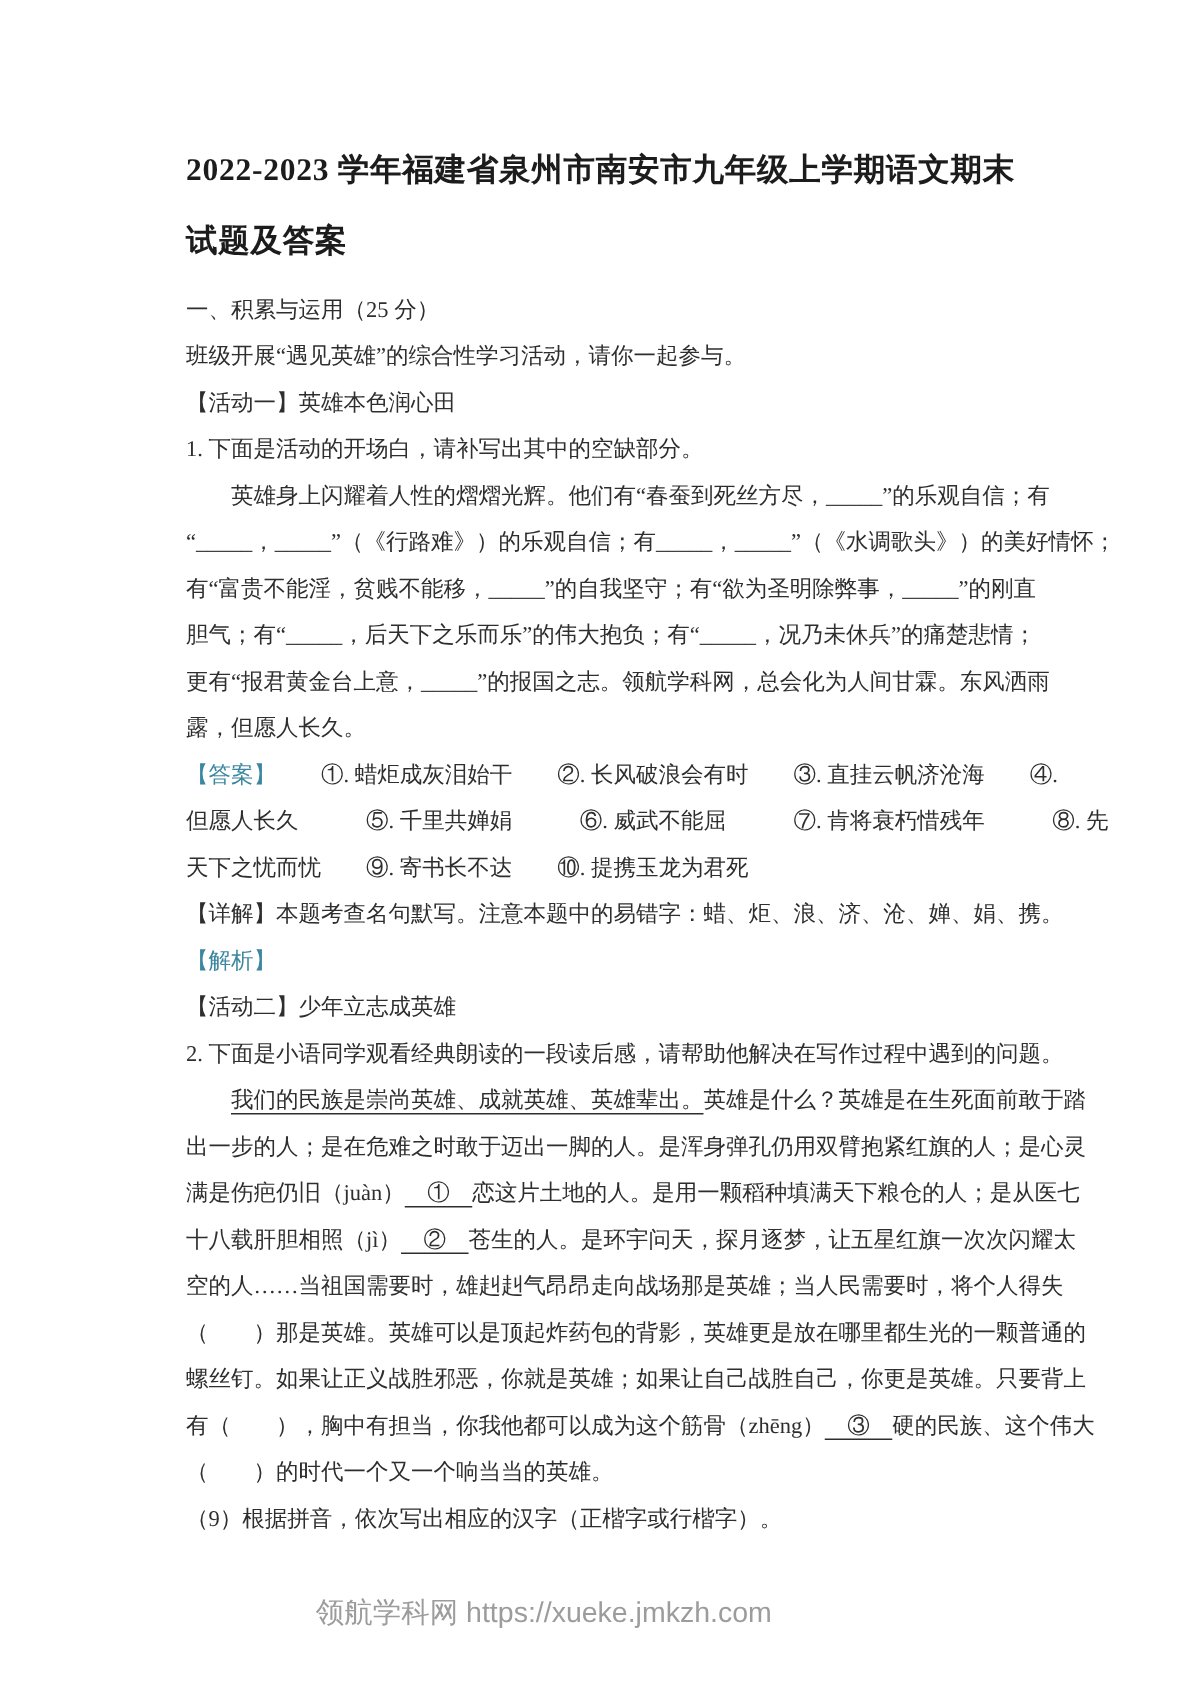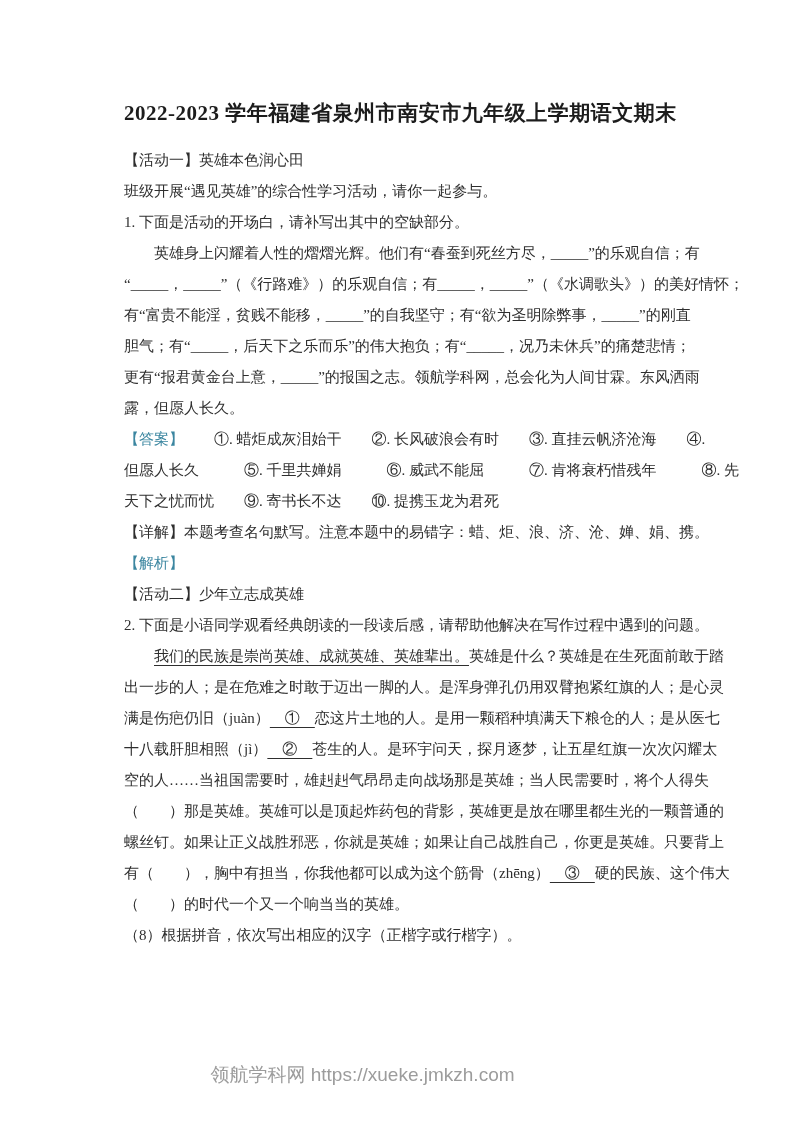--- a/index.html
+++ b/index.html
@@ -53,24 +53,26 @@
     white-space:nowrap;
   }
 </style>
 </head>
 <body>
 
 <div class="page">
   <div class="content">
     <div class="doc-title">
       <div class="doc-title-line">2022-2023 学年福建省泉州市南安市九年级上学期语文期末</div>
+      <div class="doc-title-line">试题及答案</div>
     </div>
     <div id="doc-body">
+        <div class="line"><span>一、积累与运用（25 分）</span></div>
+        <div class="line"><span>班级开展“遇见英雄”的综合性学习活动，请你一起参与。</span></div>
         <div class="line"><span>【活动一】英雄本色润心田</span></div>
-        <div class="line"><span>班级开展“遇见英雄”的综合性学习活动，请你一起参与。</span></div>
         <div class="line"><span>1. 下面是活动的开场白，请补写出其中的空缺部分。</span></div>
         <div class="line ind"><span>英雄身上闪耀着人性的熠熠光辉。他们有“春蚕到死丝方尽，_____”的乐观自信；有</span></div>
         <div class="line"><span>“_____，_____”（《行路难》）的乐观自信；有_____，_____”（《水调歌头》）的美好情怀；</span></div>
         <div class="line"><span>有“富贵不能淫，贫贱不能移，_____”的自我坚守；有“欲为圣明除弊事，_____”的刚直</span></div>
         <div class="line"><span>胆气；有“_____，后天下之乐而乐”的伟大抱负；有“_____，况乃未休兵”的痛楚悲情；</span></div>
         <div class="line"><span>更有“报君黄金台上意，_____”的报国之志。领航学科网，总会化为人间甘霖。东风洒雨</span></div>
         <div class="line"><span>露，但愿人长久。</span></div>
         <div class="line"><span class="seg-ans" style="color: rgb(59, 134, 160);">【答案】</span><span>　　①. 蜡炬成灰泪始干　　②. 长风破浪会有时　　③. 直挂云帆济沧海　　④.</span></div>
         <div class="line"><span>但愿人长久　　　⑤. 千里共婵娟　　　⑥. 威武不能屈　　　⑦. 肯将衰朽惜残年　　　⑧. 先</span></div>
         <div class="line"><span>天下之忧而忧　　⑨. 寄书长不达　　⑩. 提携玉龙为君死</span></div>
@@ -80,21 +82,21 @@
         <div class="line"><span>2. 下面是小语同学观看经典朗读的一段读后感，请帮助他解决在写作过程中遇到的问题。</span></div>
         <div class="line ind"><span class="seg-u">我们的民族是崇尚英雄、成就英雄、英雄辈出。</span><span>英雄是什么？英雄是在生死面前敢于踏</span></div>
         <div class="line"><span>出一步的人；是在危难之时敢于迈出一脚的人。是浑身弹孔仍用双臂抱紧红旗的人；是心灵</span></div>
         <div class="line"><span>满是伤疤仍旧（juàn）</span><span class="seg-ub">　①　</span><span>恋这片土地的人。是用一颗稻种填满天下粮仓的人；是从医七</span></div>
         <div class="line"><span>十八载肝胆相照（jì）</span><span class="seg-ub">　②　</span><span>苍生的人。是环宇问天，探月逐梦，让五星红旗一次次闪耀太</span></div>
         <div class="line"><span>空的人……当祖国需要时，雄赳赳气昂昂走向战场那是英雄；当人民需要时，将个人得失</span></div>
         <div class="line"><span>（　　）那是英雄。英雄可以是顶起炸药包的背影，英雄更是放在哪里都生光的一颗普通的</span></div>
         <div class="line"><span>螺丝钉。如果让正义战胜邪恶，你就是英雄；如果让自己战胜自己，你更是英雄。只要背上</span></div>
         <div class="line"><span>有（　　），胸中有担当，你我他都可以成为这个筋骨（zhēng）</span><span class="seg-ub">　③　</span><span>硬的民族、这个伟大</span></div>
         <div class="line"><span>（　　）的时代一个又一个响当当的英雄。</span></div>
-        <div class="line"><span>（8）根据拼音，依次写出相应的汉字（正楷字或行楷字）。</span></div>
+        <div class="line"><span>（9）根据拼音，依次写出相应的汉字（正楷字或行楷字）。</span></div>
       </div>
   </div>
 
   <div class="footer">
     <span>领航学科网</span>
     <span> </span>
     <span>https://xueke.jmkzh.com</span>
   </div>
 </div>
 

